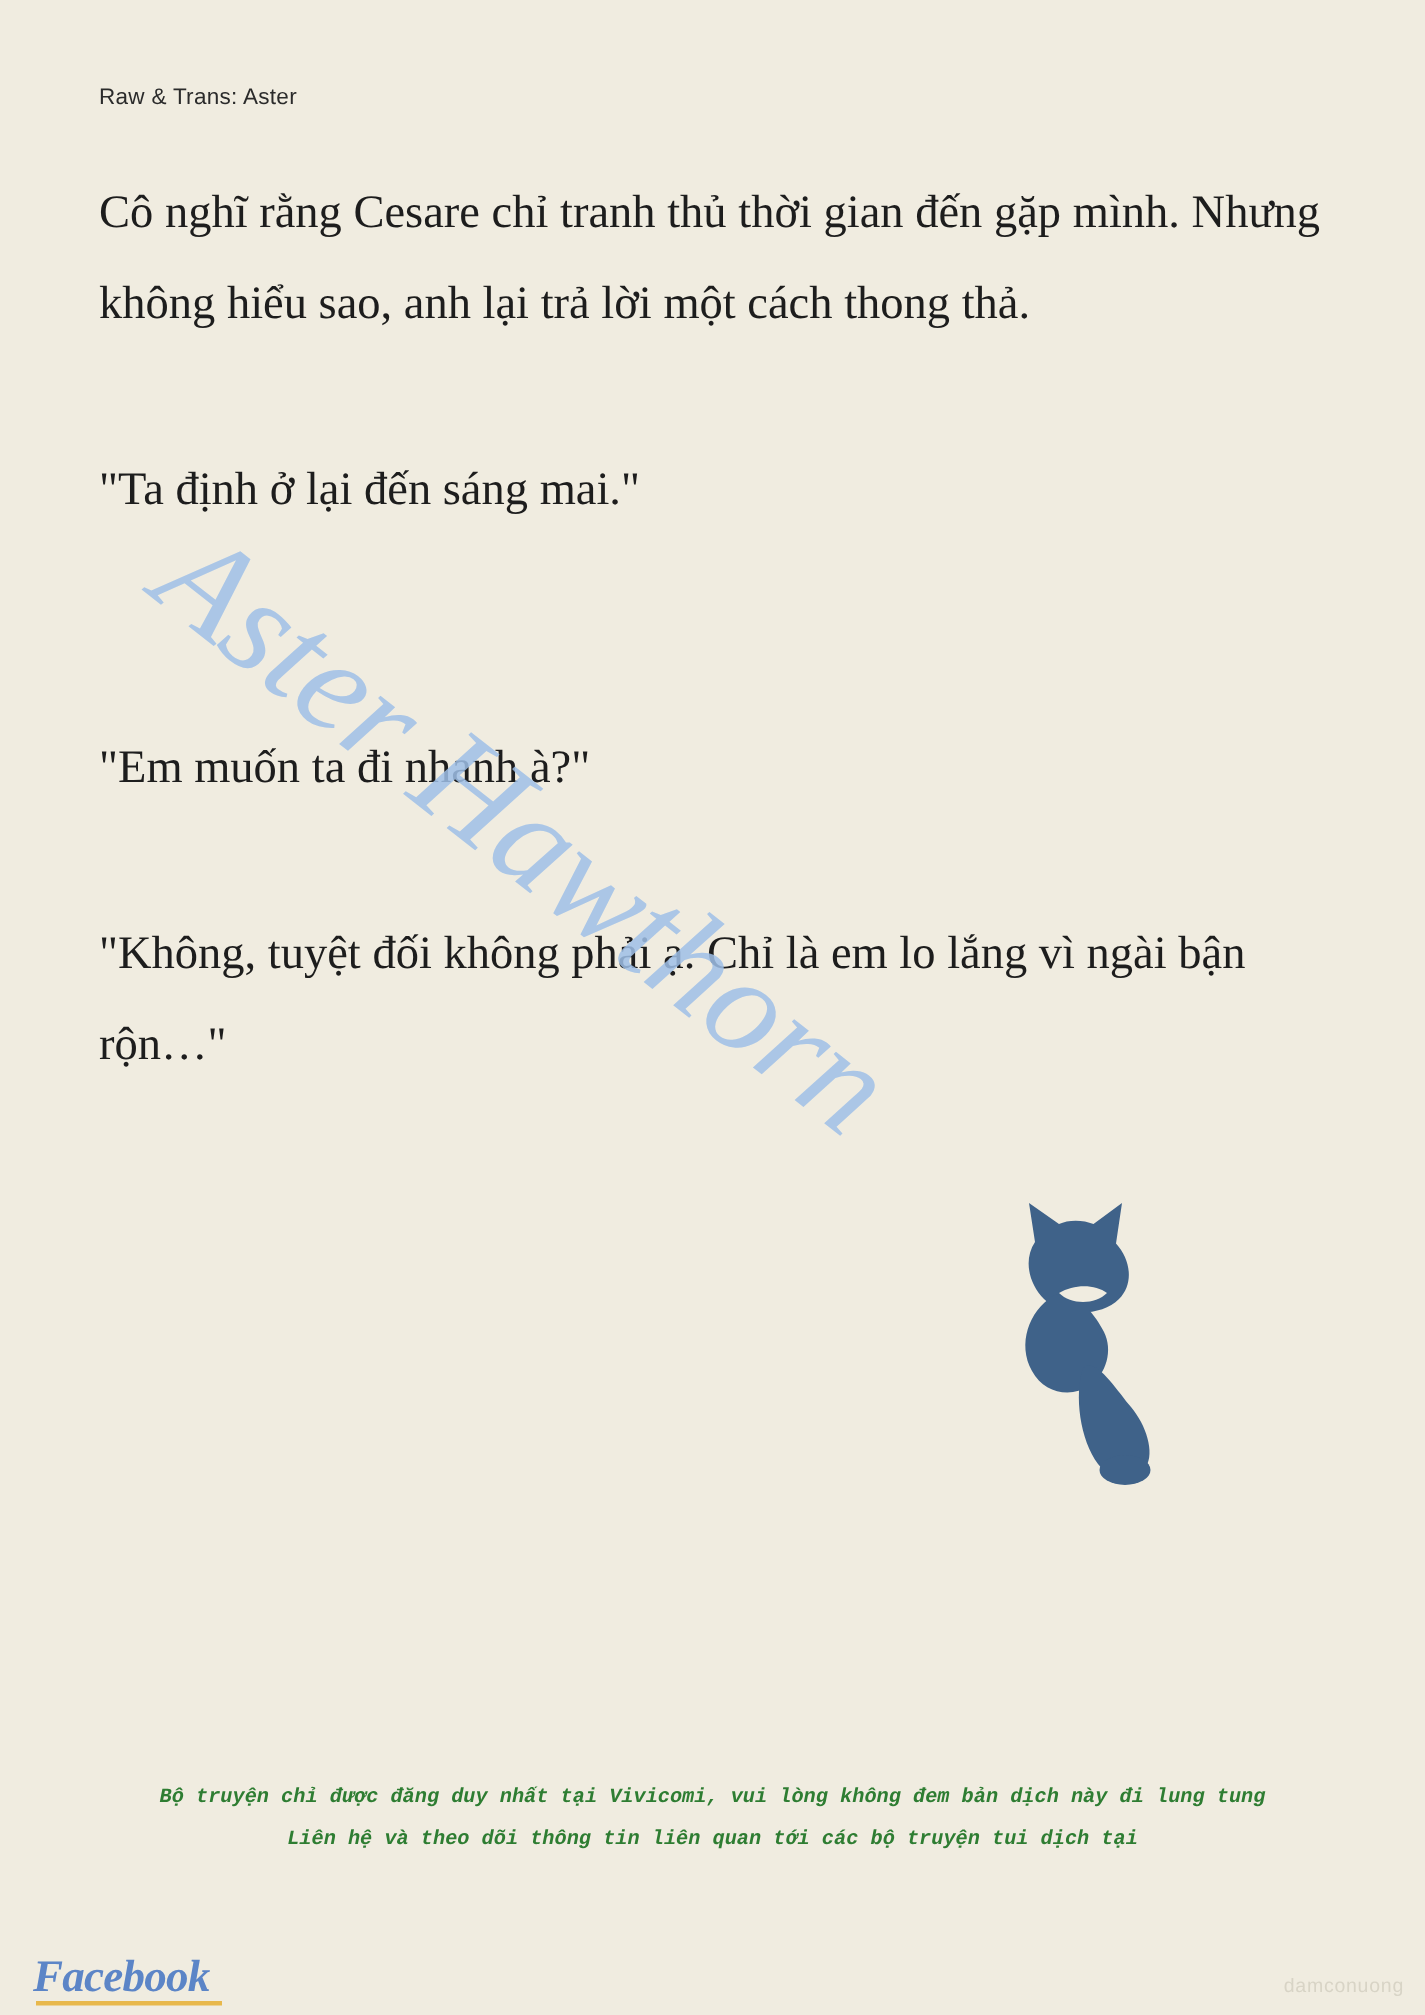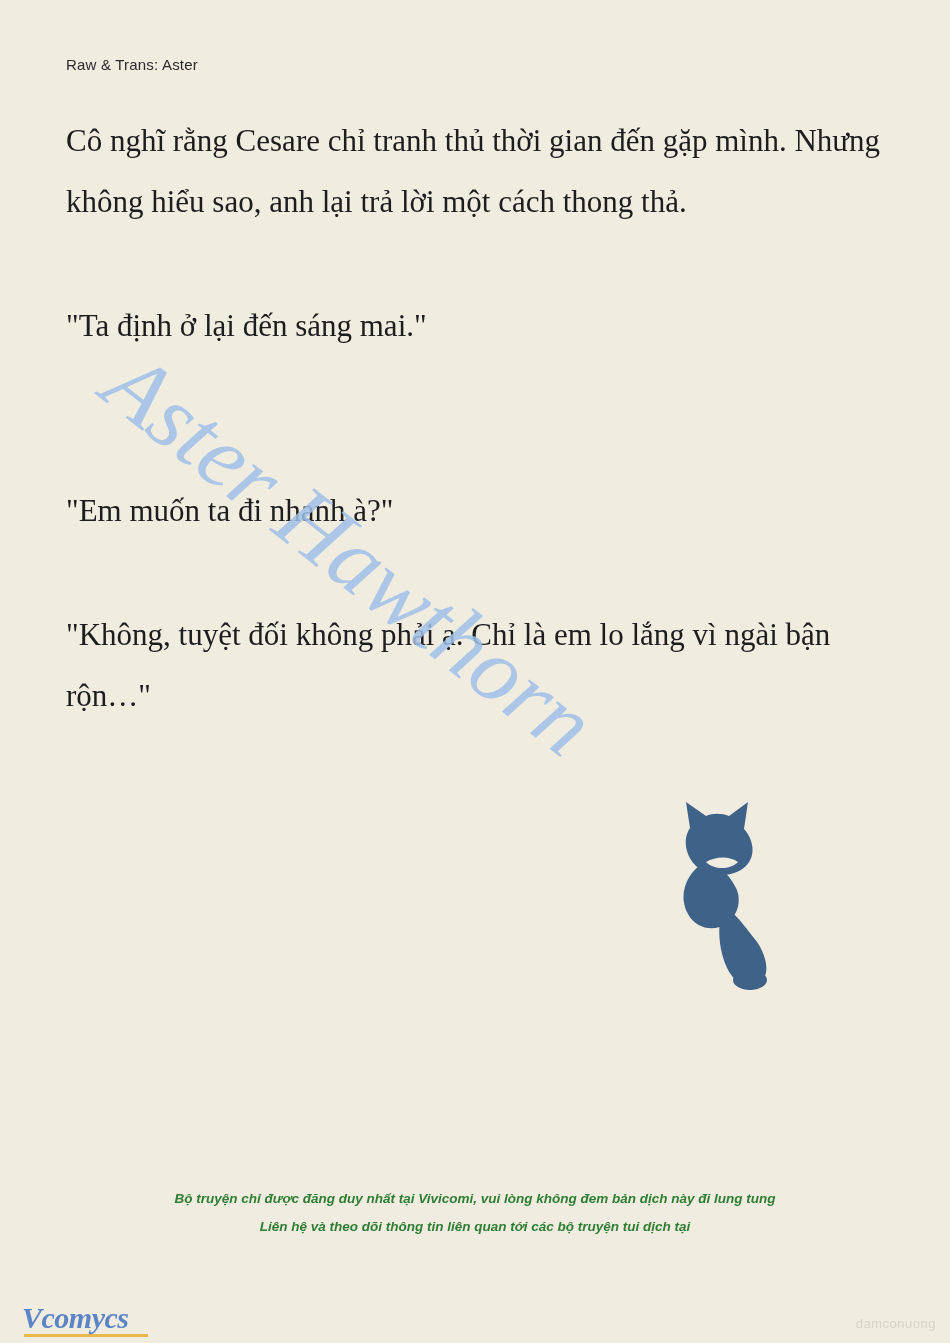--- a/index.html
+++ b/index.html
@@ -68,21 +68,21 @@
     width: 110px;
     height: 190px;
     pointer-events: none;
   }
   .footer-notes {
     position: absolute;
     left: 0;
     top: 1185px;
     width: 950px;
     text-align: center;
-    font-family: Liberation Sans, sans-serif;
+    font-family: Liberation Mono, monospace;
     font-style: italic;
     font-weight: bold;
     font-size: 13.5px;
     color: #2e7d32;
     line-height: 2.1;
   }
   .footer-bar {
     position: absolute;
     left: 0;
     bottom: 0;
@@ -150,18 +150,18 @@
       <path d="M34 62 C44 56 58 56 66 62 C58 70 42 70 34 62 Z" fill="#f0ece0"></path>
     </svg>
   </div>
 
   <div class="footer-notes">
     <div>Bộ truyện chỉ được đăng duy nhất tại Vivicomi, vui lòng không đem bản dịch này đi lung tung</div>
     <div>Liên hệ và theo dõi thông tin liên quan tới các bộ truyện tui dịch tại</div>
   </div>
 
   <div class="footer-bar">
-    <div class="vcomycs-logo">Vcomycs</div>
+    <div class="vcomycs-logo">Facebook</div>
     <div class="logo-underline"></div>
     <div class="watermark-right">damconuong</div>
   </div>
 
 </div>
 
 </body></html>

